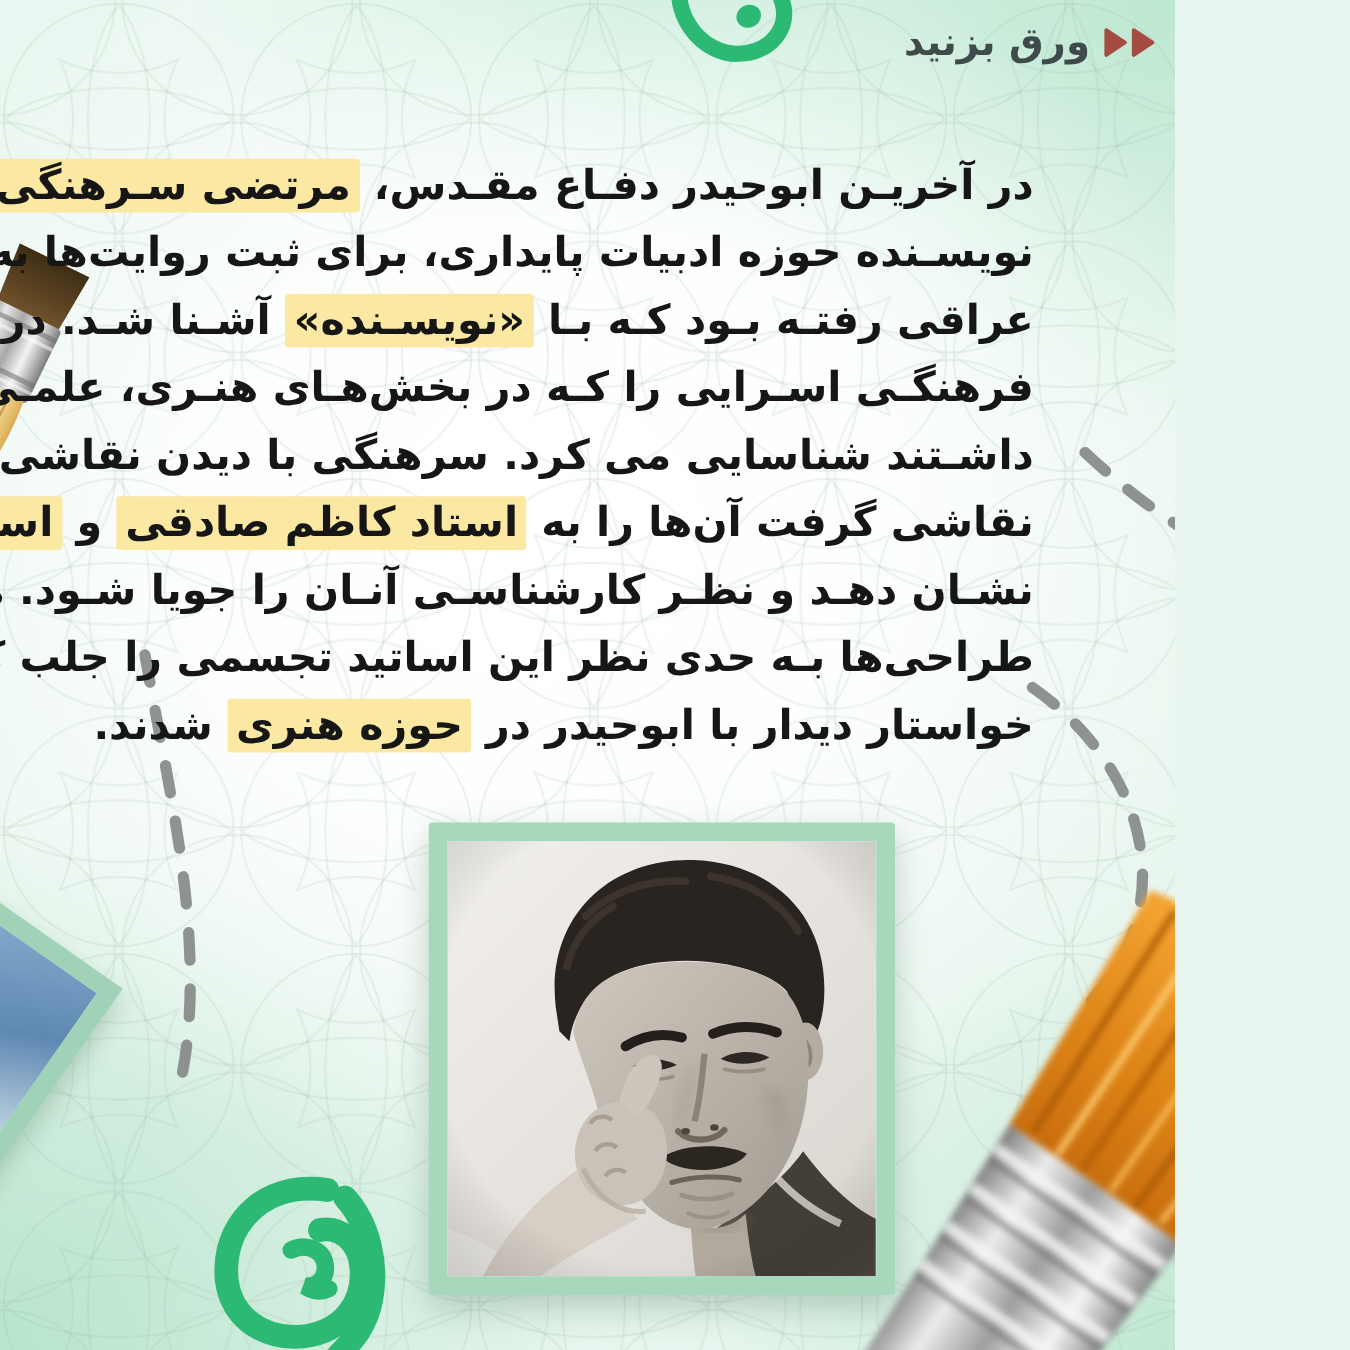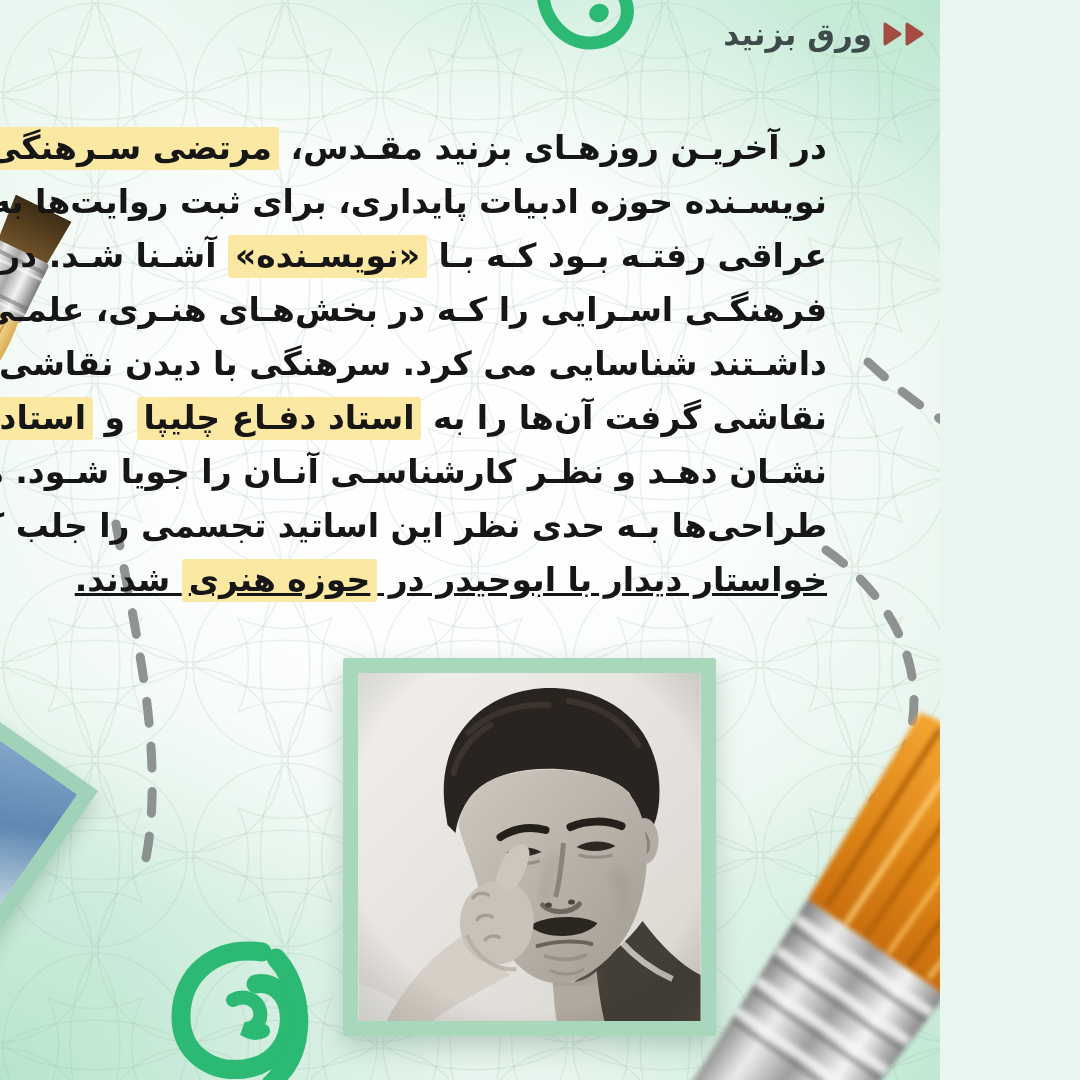--- a/index.html
+++ b/index.html
@@ -16,21 +16,21 @@
 
   
   #flip{position:absolute;top:16px;right:12px;display:flex;flex-direction:row;align-items:center;gap:10px;z-index:6;}
   #flip .label{font-size:31px;font-weight:bold;color:var(--title,#3f4b4b);direction:rtl;}
   #flip svg{color:var(--arrow,#a54c42);}
 
   
   #article{position:absolute;top:121px;right:113px;left:113px;z-index:5;direction:rtl;}
   .line{font-size:33px;line-height:54px;font-weight:bold;color:var(--text,#161616);
     text-align:justify;text-align-last:justify;white-space:nowrap;}
-  .line.center{text-align:center;text-align-last:center;text-decoration:underline;}
+  .line.center{text-align:center;text-align-last:center;}
   .hl{background:var(--highlight,#fbe8a3);padding:1px 7px 3px 7px;border-radius:3px;
       box-decoration-break:clone;}
 
   
   #photo-frame{position:absolute;left:343px;top:658px;width:343px;height:348px;
     background:var(--frame,#a7d8bc);padding:15px;border-radius:3px;z-index:5;
     box-shadow:0 10px 26px rgba(70,110,85,.30);}
   #photo-frame svg{display:block;width:100%;height:100%;background:#e9e7e3;}
 
   
@@ -93,26 +93,26 @@
     <span class="label">ورق بزنید</span>
     <svg width="46" height="26" viewBox="0 0 46 26" aria-hidden="true">
       <g fill="currentColor" stroke="currentColor" stroke-width="3" stroke-linejoin="round">
         <path d="M3,3 L18,13 L3,23 Z"></path>
         <path d="M25,3 L40,13 L25,23 Z"></path>
       </g>
     </svg>
   </div>
 
   <div id="article">
-      <div class="line"><span>در آخریـن روزهـای بزنید مقـدس، </span><span class="hl">مرتضی سـرهنگی،</span><span> پژوهشـگر و</span></div>
+      <div class="line"><span>در آخریـن ابوحیدر دفـاع مقـدس، </span><span class="hl">مرتضی سـرهنگی،</span><span> پژوهشـگر و</span></div>
       <div class="line"><span>نویسـنده حوزه ادبیات پایداری، برای ثبت روایت‌ها به اردوگاه اسرای</span></div>
       <div class="line"><span>عراقی رفتـه بـود کـه بـا </span><span class="hl">«نویسـنده»</span><span> آشـنا شـد. در آن زمـان، کمیتـه</span></div>
       <div class="line"><span>فرهنگـی اسـرایی را کـه در بخش‌هـای هنـری، علمـی و قرآنـی تبحـر</span></div>
       <div class="line"><span>داشـتند شناسایی می کرد. سرهنگی با دیدن نقاشی‌های ابوحیدر</span></div>
-      <div class="line"><span>نقاشی گرفت آن‌ها را به </span><span class="hl">استاد دفـاع چلیپا</span><span> و </span><span class="hl">استاد حبیب صادقی</span></div>
+      <div class="line"><span>نقاشی گرفت آن‌ها را به </span><span class="hl">استاد کاظم صادقی</span><span> و </span><span class="hl">استاد حبیب صادقی</span></div>
       <div class="line"><span>نشـان دهـد و نظـر کارشناسـی آنـان را جویا شـود. هنرمندانـه بـودن</span></div>
       <div class="line"><span>طراحی‌ها بـه حدی نظر این اساتید تجسمی را جلب کرد کـه آن‌ها</span></div>
       <div class="line center"><span>خواستار دیدار با ابوحیدر در </span><span class="hl">حوزه هنری</span><span> شدند.</span></div>
     </div>
 
   <div id="brush-left">
     <svg viewBox="0 0 110 312" width="150" height="312" aria-hidden="true">
       <defs>
         <linearGradient id="brist" x1="0" y1="0" x2="0" y2="1">
           <stop offset="0" stop-color="#3e2d15"></stop>

